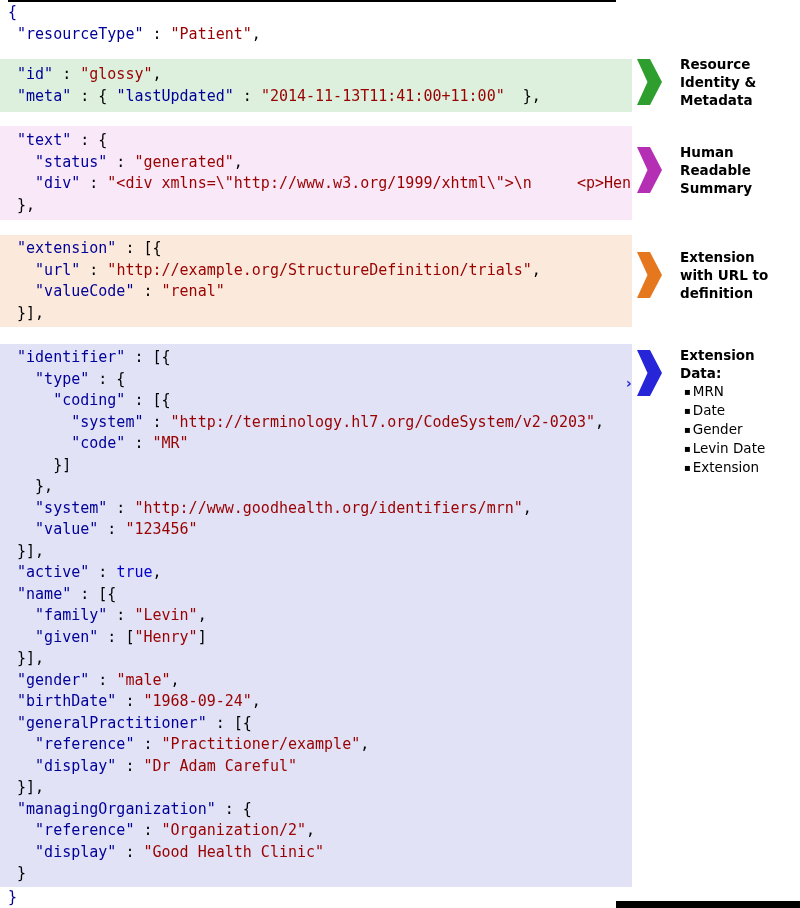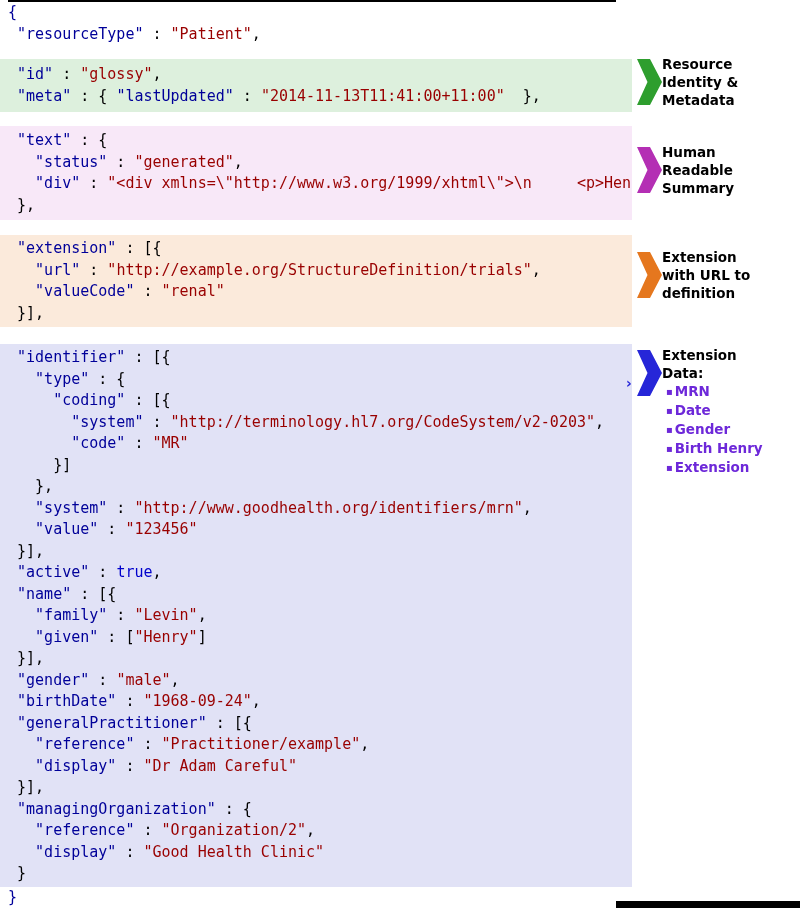--- a/index.html
+++ b/index.html
@@ -25,24 +25,24 @@
   .tok-s { color:var(--c-str); }
   .tok-l { color:var(--c-link); cursor:pointer; }
   .tok-p { color:var(--c-punc); }
   .tok-w { color:var(--c-kw); }
   .tok-b { color:var(--c-key); }
 
   .ann { position:absolute; left:637px; display:flex; align-items:flex-start; }
   .ann-1 { top:55px; } .ann-2 { top:143px; } .ann-3 { top:248px; } .ann-4 { top:346px; }
   .arrow { width:25px; height:46px; flex:0 0 25px; margin-top:4px;
            clip-path:polygon(0 0, 52% 0, 100% 50%, 52% 100%, 0 100%, 42% 50%); }
-  .ann-text  { }
+  .ann-text  { margin-left:18px; }
   .ann-label { font-weight:bold; font-size:13.5px; line-height:18px; color:#000; white-space:pre-line; }
   .ann ul    { list-style:none; margin:0; padding:0 0 0 4px; }
-  .ann li    { font-weight:bold; font-size:13.5px; line-height:18px; color:#6d28d9; }
+  .ann li    { font-weight:normal; font-size:13.5px; line-height:18px; color:#000000; }
   .ann li::before { content:"▪"; font-size:10px; vertical-align:1px; margin-right:2px; }
 
   .mini-chevron { position:absolute; left:626px; top:376px; color:#2626d8;
                   font-size:14px; font-weight:bold; line-height:14px; }
 </style>
 </head>
 <body>
 
 <div class="root">
 
@@ -132,21 +132,21 @@
 
   <div class="ann ann-4">
     <div class="arrow" style="background: rgb(38, 38, 216);"></div>
     <div class="ann-text">
       <div class="ann-label">Extension
 Data:</div>
       <ul>
           <li>MRN</li>
           <li>Date</li>
           <li>Gender</li>
-          <li>Birth Henry</li>
+          <li>Levin Date</li>
           <li>Extension</li>
         </ul>
     </div>
   </div>
 
   <div class="bottom-bar"></div>
 
 </div>
 
 </body></html>

